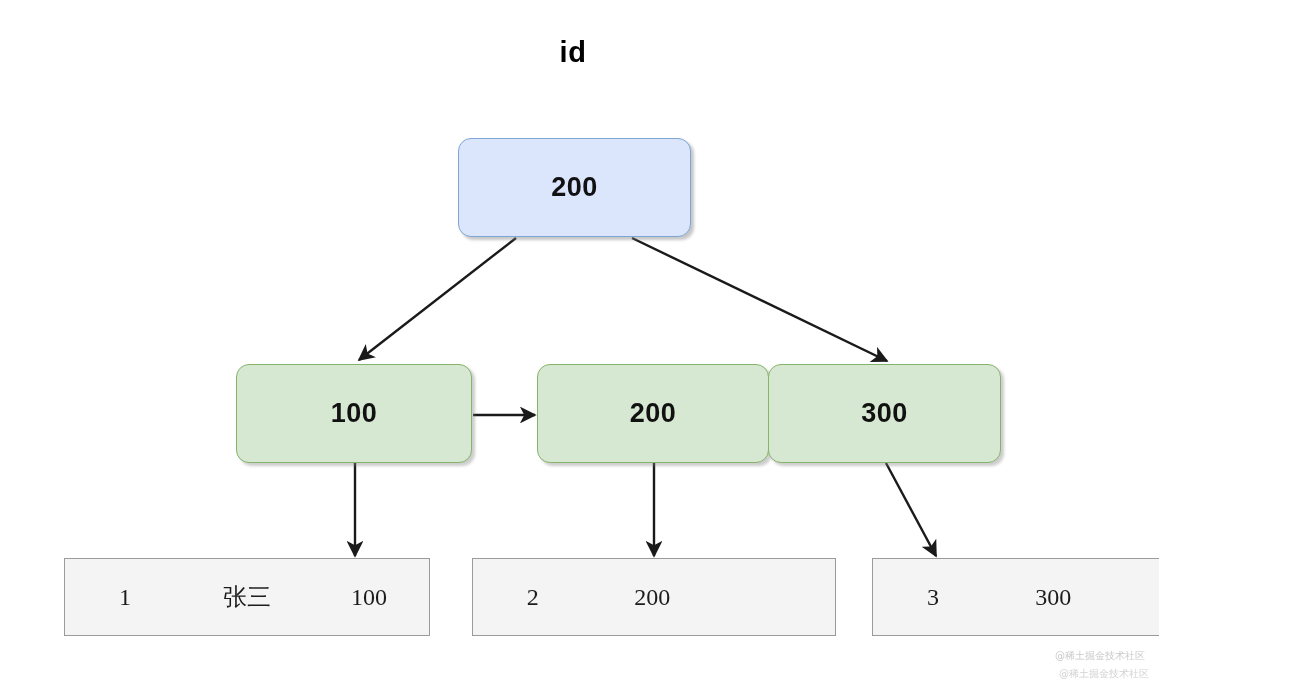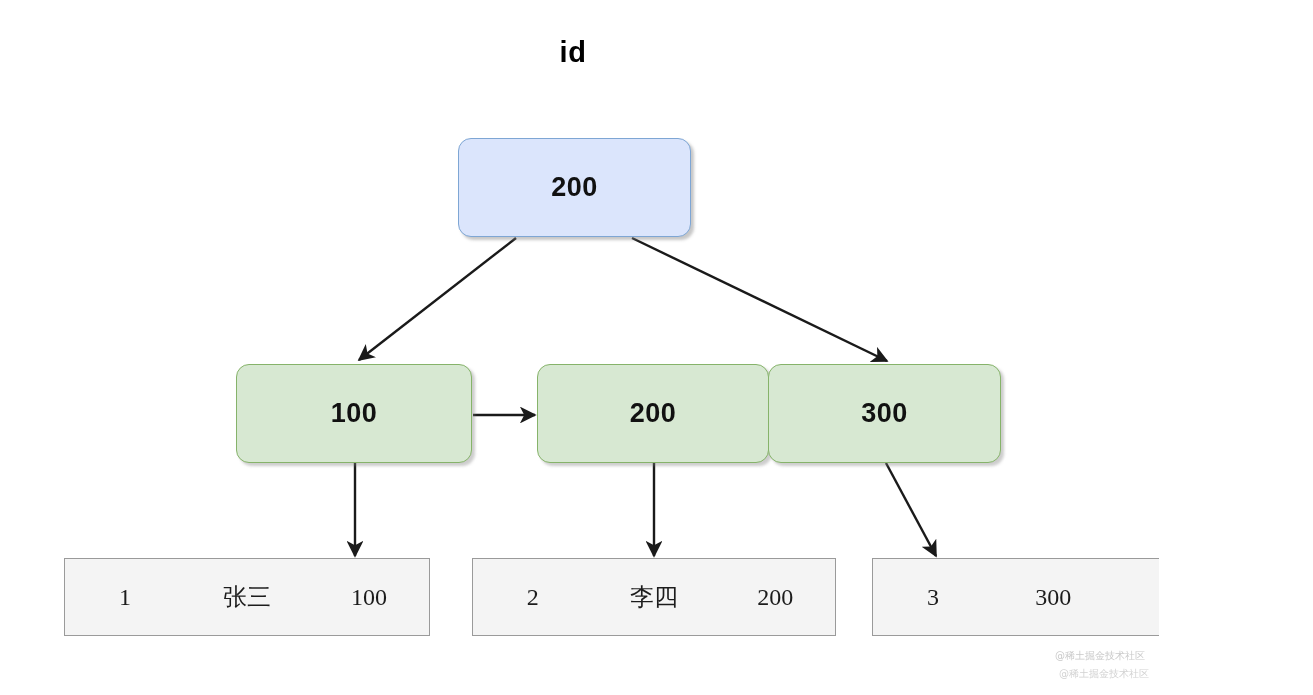--- a/index.html
+++ b/index.html
@@ -151,21 +151,20 @@
   <div class="node node-leaf leaf-c">300</div>
 
   <div class="record rec-a">
     <span class="cell cell-id">1</span>
     <span class="cell cell-name">张三</span>
     <span class="cell cell-val">100</span>
   </div>
 
   <div class="record rec-b">
     <span class="cell cell-id">2</span>
-    <span class="cell cell-name">李四</span>
     <span class="cell cell-val">200</span>
   </div>
 
   <div class="record rec-c">
     <span class="cell cell-id">3</span>
     <span class="cell cell-val">300</span>
   </div>
 
   <div id="watermark">
     <div class="wm-line wm-1">@稀土掘金技术社区</div>

